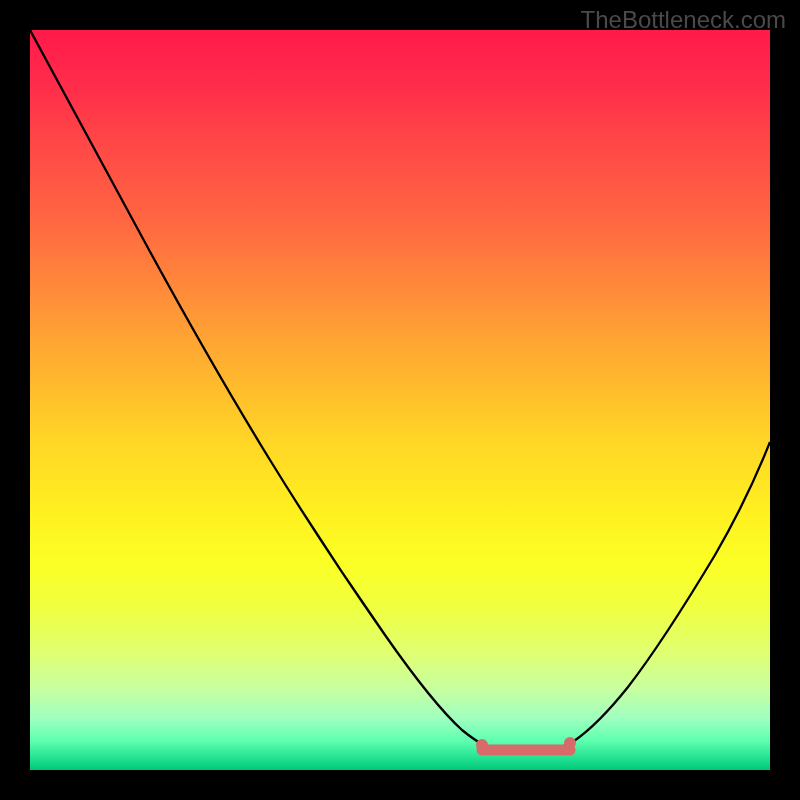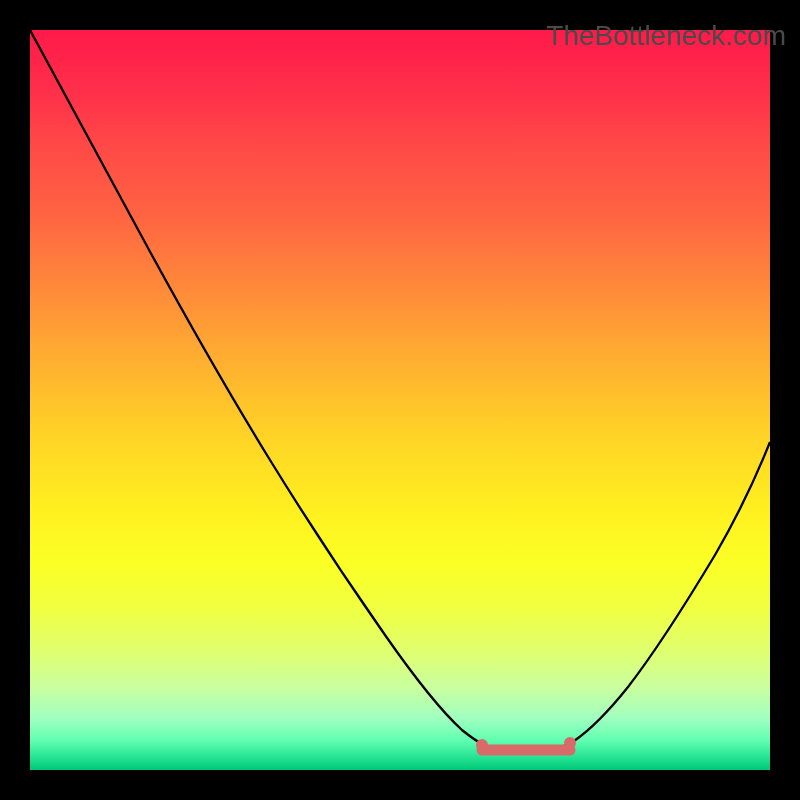--- a/index.html
+++ b/index.html
@@ -1,17 +1,17 @@
 <!DOCTYPE html>
 <html><head>
 <meta charset="utf-8">
 <style>
   * { margin: 0; padding: 0; box-sizing: border-box; }
   body { width: 800px; height: 800px; background: #000; position: relative; font-family: Arial, sans-serif; }
-  .watermark { position: absolute; top: 20px; right: 14px; color: #4a4a4a; font-size: 28px; font-weight: 500; z-index: 10; }
+  .watermark { position: absolute; top: 6px; right: 14px; color: #4a4a4a; font-size: 24px; font-weight: 500; z-index: 10; }
   .plot-area { position: absolute; left: 30px; top: 30px; width: 740px; height: 740px; overflow: hidden; }
   .gradient-bg { position: absolute; inset: 0; background: linear-gradient(to bottom,
       #ff1a4a 0%,
       #ff2e4a 8%,
       #ff4747 15%,
       #ff6442 25%,
       #ff8a3a 35%,
       #ffb030 45%,
       #ffd426 55%,
       #fff020 65%,

